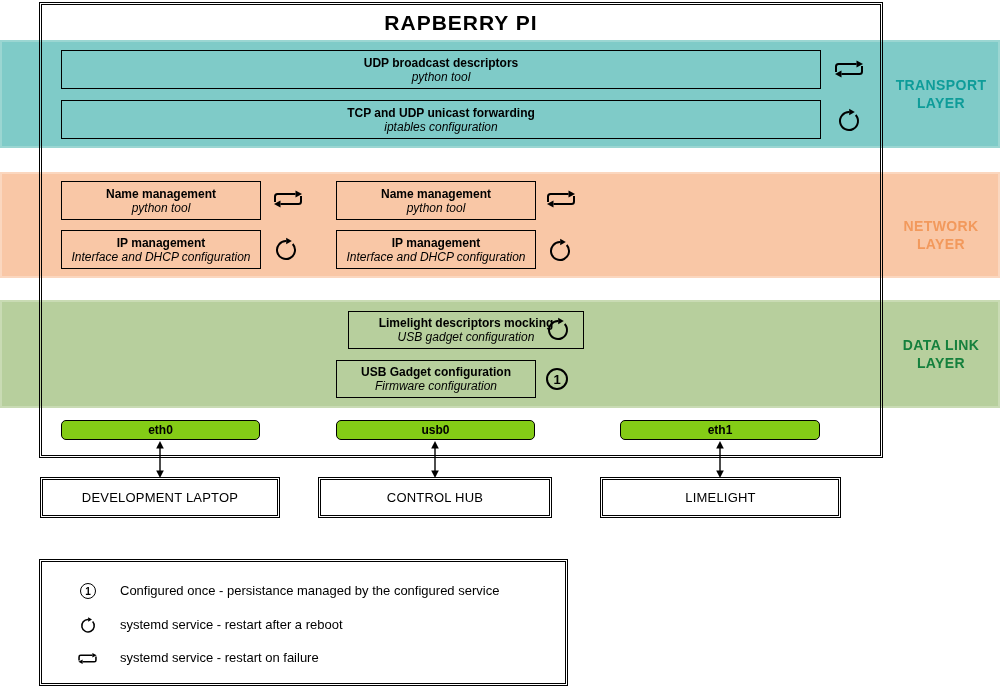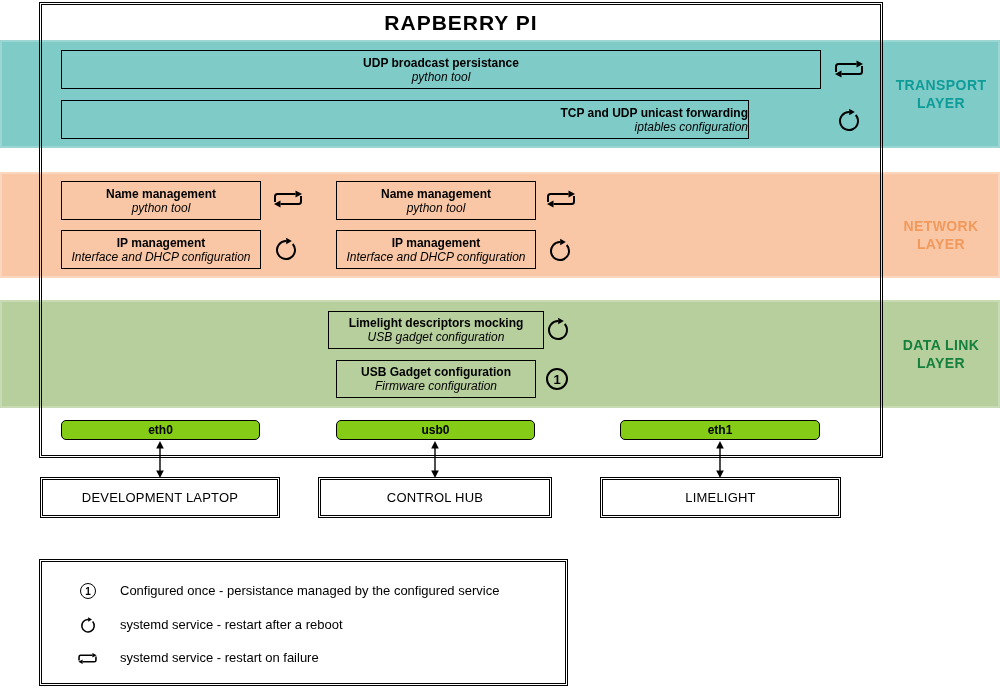--- a/index.html
+++ b/index.html
@@ -95,24 +95,24 @@
 
   <div class="layer-label lbl-transport">TRANSPORT LAYER</div>
   <div class="layer-label lbl-network">NETWORK LAYER</div>
   <div class="layer-label lbl-datalink">DATA LINK LAYER</div>
 
   <div class="main-box">
     <div class="main-title">RAPBERRY PI</div>
   </div>
 
   <div class="node teal" style="left:61px; top:50px; width:760px; height:39px;">
-    <div class="node-title">UDP broadcast persistance</div>
+    <div class="node-title">UDP broadcast descriptors</div>
     <div class="node-sub">python tool</div>
   </div>
-  <div class="node teal" style="left:61px; top:100px; width:688px; height:39px;align-items:flex-end;">
+  <div class="node teal" style="left:61px; top:100px; width:760px; height:39px;">
     <div class="node-title">TCP and UDP unicast forwarding</div>
     <div class="node-sub">iptables configuration</div>
   </div>
 
   <svg class="icon" style="left:833px; top:59px;" width="32" height="20" viewBox="0 0 32 20">
     <path d="M3 13 V7.5 Q3 5 5.5 5 H23.5" fill="none" stroke="#000" stroke-width="2"></path>
     <path d="M23.5 1.6 L30 5 L23.5 8.4 Z" fill="#000"></path>
     <path d="M29 7 V12.5 Q29 15 26.5 15 H8.5" fill="none" stroke="#000" stroke-width="2"></path>
     <path d="M8.5 11.6 L2 15 L8.5 18.4 Z" fill="#000"></path>
   </svg>
@@ -152,21 +152,21 @@
     <path d="M3 13 V7.5 Q3 5 5.5 5 H23.5" fill="none" stroke="#000" stroke-width="2"></path>
     <path d="M23.5 1.6 L30 5 L23.5 8.4 Z" fill="#000"></path>
     <path d="M29 7 V12.5 Q29 15 26.5 15 H8.5" fill="none" stroke="#000" stroke-width="2"></path>
     <path d="M8.5 11.6 L2 15 L8.5 18.4 Z" fill="#000"></path>
   </svg>
   <svg class="icon" style="left:547px; top:237px;" width="26" height="26" viewBox="0 0 26 26">
     <path d="M19.69 7.98 A9 9 0 1 1 13.31 5.01" fill="none" stroke="#000" stroke-width="2"></path>
     <path d="M13.2 1.8 L13.2 8.2 L18.8 5.0 Z" fill="#000"></path>
   </svg>
 
-  <div class="node green" style="left:328px; top:311px; width:216px; height:38px;">
+  <div class="node green" style="left:348px; top:311px; width:236px; height:38px;">
     <div class="node-title">Limelight descriptors mocking</div>
     <div class="node-sub">USB gadget configuration</div>
   </div>
   <div class="node green" style="left:336px; top:360px; width:200px; height:38px;">
     <div class="node-title">USB Gadget configuration</div>
     <div class="node-sub">Firmware configuration</div>
   </div>
   <svg class="icon" style="left:545px; top:316px;" width="26" height="26" viewBox="0 0 26 26">
     <path d="M19.69 7.98 A9 9 0 1 1 13.31 5.01" fill="none" stroke="#000" stroke-width="2"></path>
     <path d="M13.2 1.8 L13.2 8.2 L18.8 5.0 Z" fill="#000"></path>

